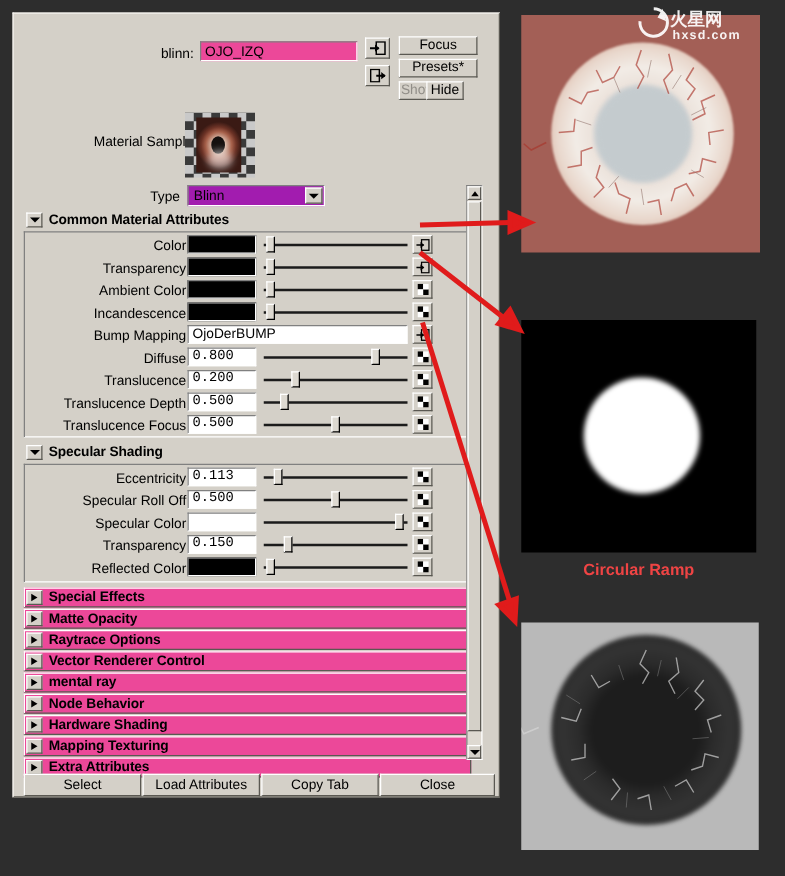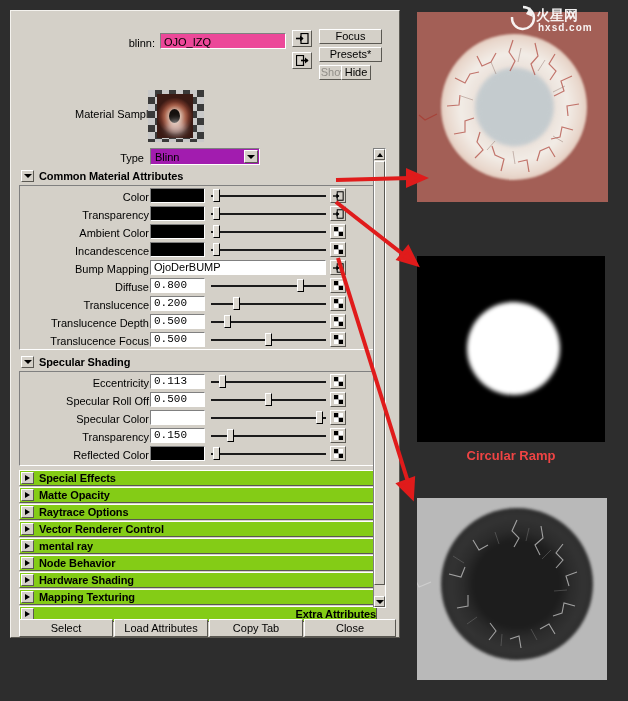--- a/index.html
+++ b/index.html
@@ -152,21 +152,21 @@
   .mapbtn{
     position:absolute;left:311px;top:0px;width:16px;height:15px;background:#d4d0c8;
     box-sizing:border-box;
     border-top:1px solid #ffffff;border-left:1px solid #ffffff;
     border-right:1px solid #5a5852;border-bottom:1px solid #5a5852;
     display:flex;align-items:center;justify-content:center;
   }
   .chk{width:9px;height:9px;display:block;}
   
   .cbar{
-    position:absolute;left:0;width:358px;height:16px;background:#84cc16;
+    position:absolute;left:0;width:358px;height:16px;background:#ec4899;
     box-sizing:border-box;
     border-top:1px solid #ffffff;border-left:1px solid #ffffff;
     border-right:1px solid #5a5852;border-bottom:1px solid #5a5852;
     display:flex;align-items:center;
   }
   .cbar .sec-arrow{margin-left:1px;}
   .cbar .sec-title{margin-left:5px;}
   
   #vscroll{
     position:absolute;left:362px;top:137px;width:13px;height:460px;
@@ -564,21 +564,21 @@
             <i class="tri-right"></i>
           </span>
           <span class="sec-title">Hardware Shading</span>
         </div>
         <div class="cbar" style="top: 441px;">
           <span class="sec-arrow">
             <i class="tri-right"></i>
           </span>
           <span class="sec-title">Mapping Texturing</span>
         </div>
-        <div class="cbar" style="top: 458px; justify-content: space-between;">
+        <div class="cbar" style="top: 458px;">
           <span class="sec-arrow">
             <i class="tri-right"></i>
           </span>
           <span class="sec-title">Extra Attributes</span>
         </div>
       </div>
   </div>
 
   <div id="vscroll">
     <div class="sb-arrow" style="top:0;">

